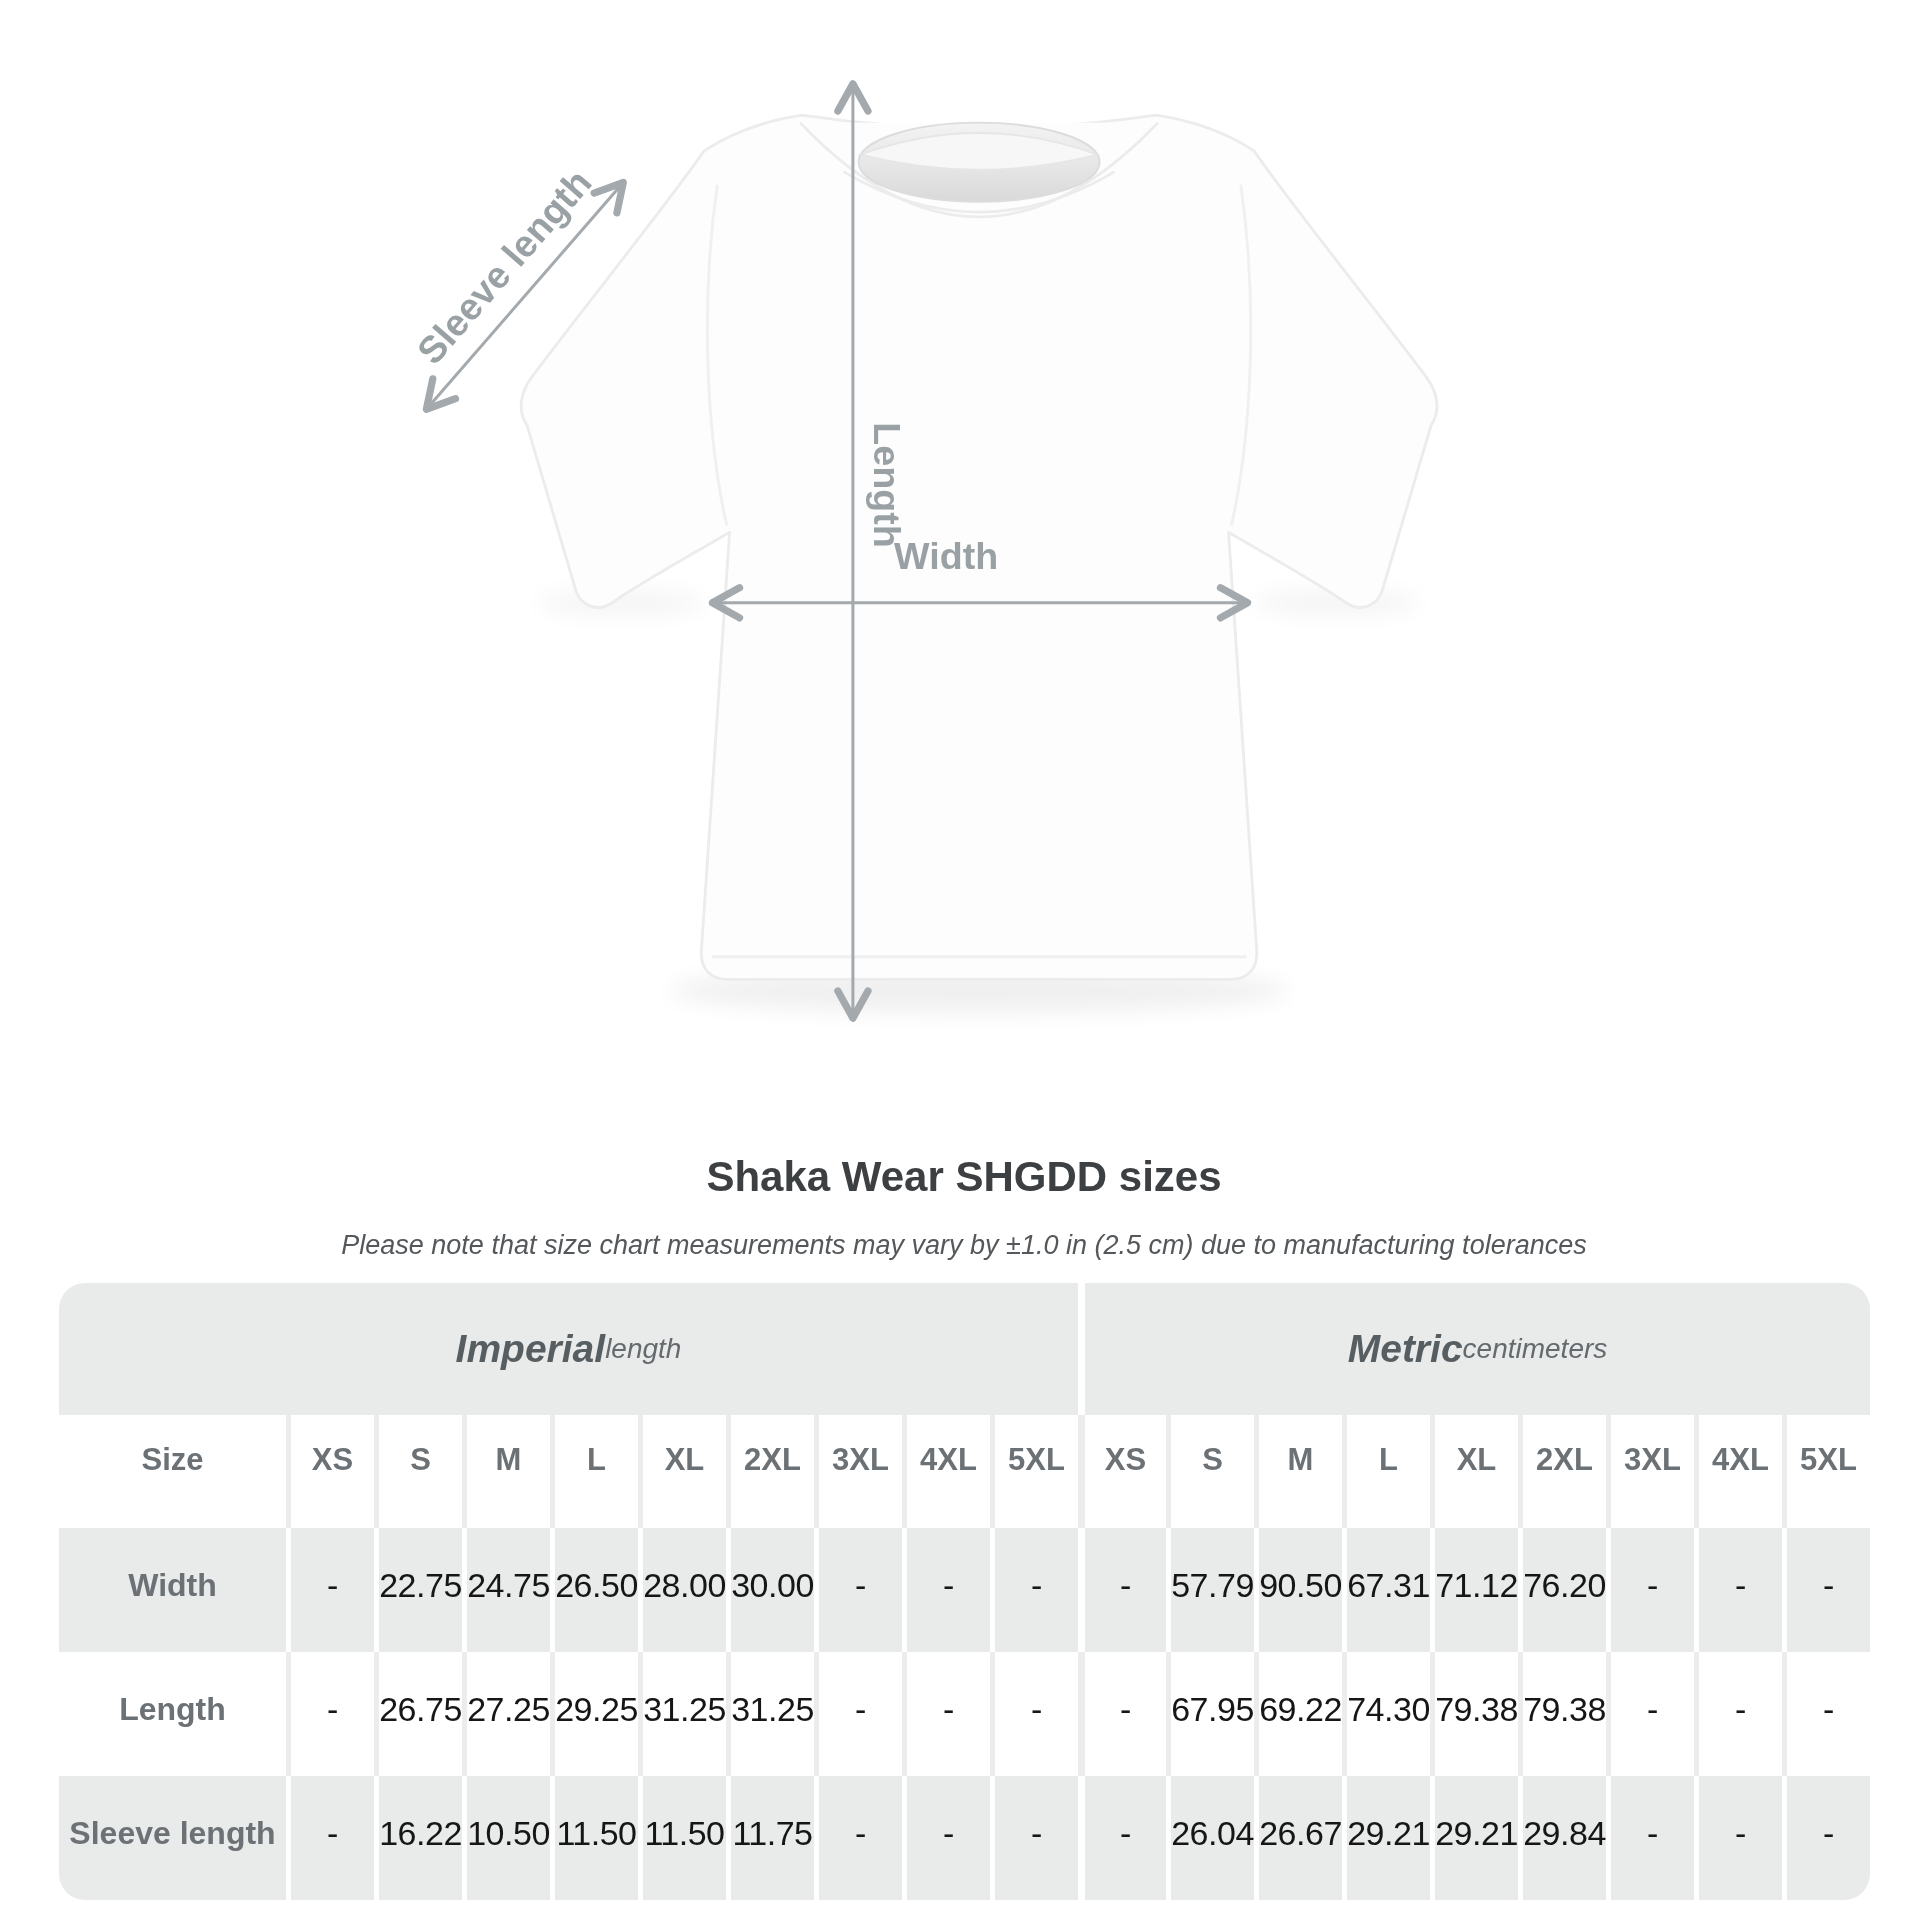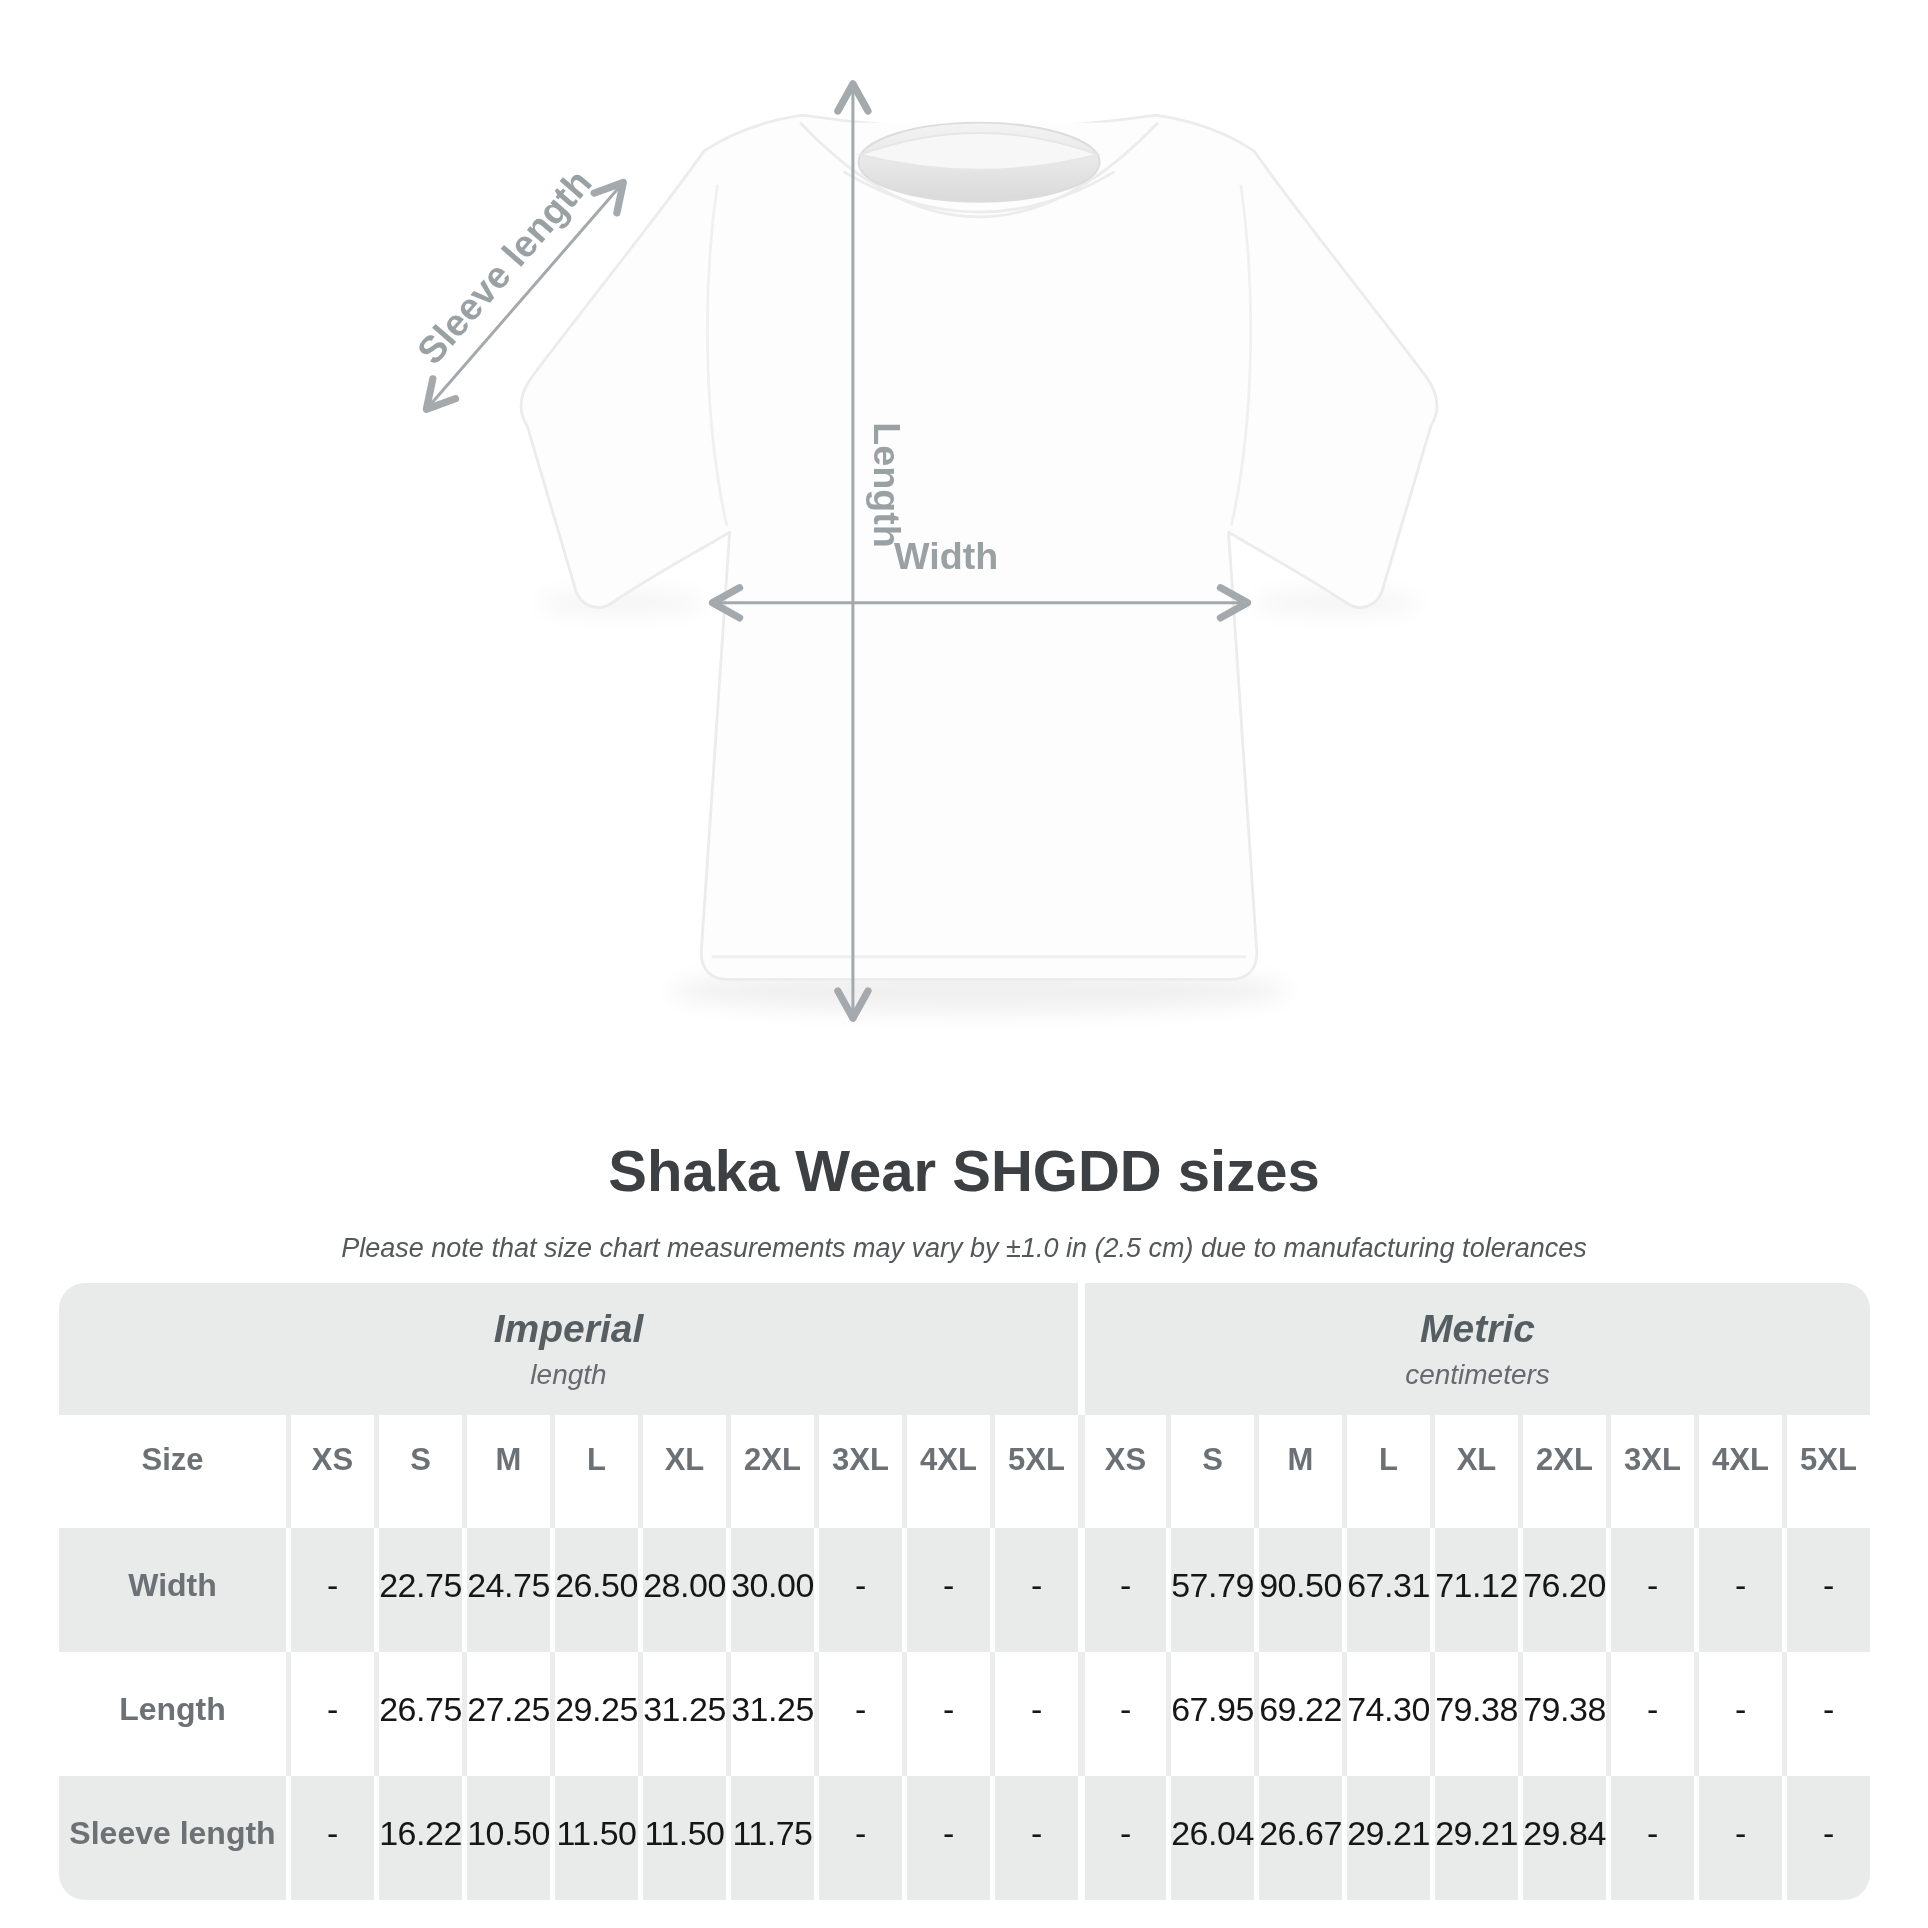--- a/index.html
+++ b/index.html
@@ -6,31 +6,31 @@
   .stage{position:relative;width:1928px;height:1928px;background:#ffffff;overflow:hidden;
          font-family:"Liberation Sans", sans-serif;}
 
   
   .shirt-wrap{position:absolute;left:0;top:0;width:1928px;height:1102px;}
   .shirt-wrap svg{display:block;width:100%;height:100%;}
   .measure-label{font-family:"Liberation Sans",sans-serif;font-weight:bold;font-size:40px;fill:#9aa1a5;}
 
   
   .heading{position:absolute;left:0;top:1137px;width:1928px;text-align:center;}
-  .heading h1{margin:0;font-size:58px;font-weight:bold;color:#3c4043;letter-spacing:0;}
+  .heading h1{margin:16px;font-size:42px;font-weight:bold;color:#3c4043;letter-spacing:0;}
   .heading p{margin:29px 0 0 0;font-size:27px;font-style:italic;color:#54585b;}
 
   
   .size-table{position:absolute;left:59px;top:1283px;width:1811px;}
   .trow{display:grid;grid-template-columns:227px repeat(18,1fr);}
   .cell{display:flex;align-items:center;justify-content:center;box-sizing:border-box;}
 
   
   .band-row{height:132px;}
-  .band{background:#e9eaea;flex-direction:column;row-gap:7.5px;}
+  .band{background:#e9eaea;flex-direction:row;row-gap:7.5px;}
   .band-left{grid-column:1 / span 10;border-top-left-radius:26px;}
   .band-right{grid-column:11 / span 9;border-left:7.5px solid #ffffff;border-top-right-radius:26px;justify-content:center;}
   .band-title{font-size:39px;font-weight:bold;font-style:italic;color:#575e62;}
   .band-unit{font-size:28px;font-style:italic;color:#646a6e;}
 
   
   .header-row{height:113px;}
   .header-row .cell{background:#ffffff;border-left:5.6px solid #ececec;
                     font-size:31px;font-weight:bold;color:#6b7175;padding-bottom:23px;}
   .header-row .cell:first-child{border-left:none;}

